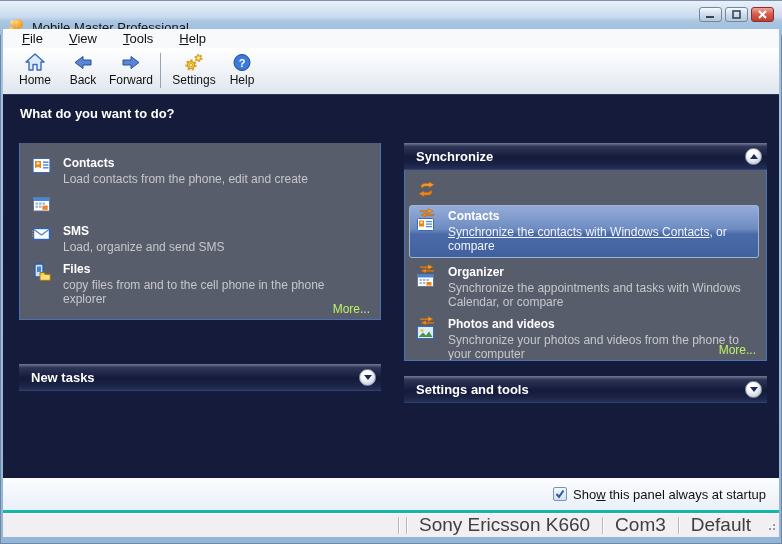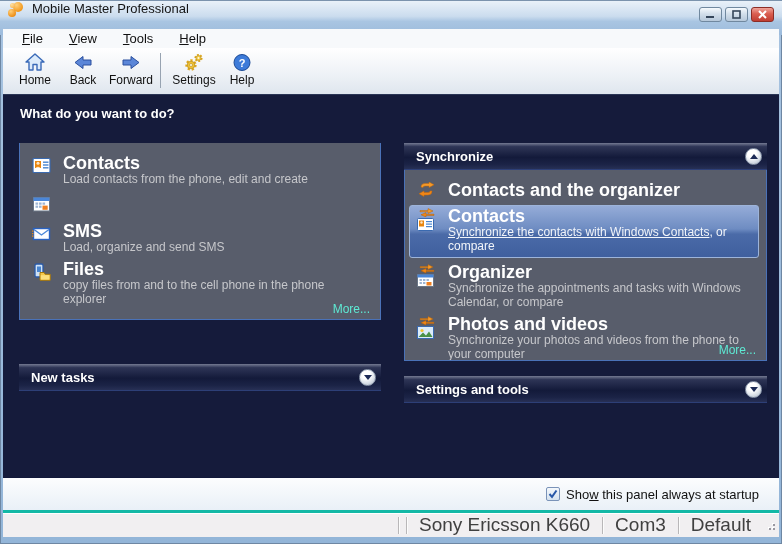--- a/index.html
+++ b/index.html
@@ -3,21 +3,21 @@
 <meta charset="utf-8">
 <style>
   html,body{margin:0;padding:0;}
   .app{position:relative;width:782px;height:544px;overflow:hidden;
        font-family:"Liberation Sans",sans-serif;
        background:linear-gradient(180deg,#a7c3e0,#93b5d8);
        box-shadow:inset 0 0 0 1px #6e87a3;}
   
   .titlebar{position:absolute;top:0;left:0;right:0;height:35px;
        background:linear-gradient(180deg,#e9f1f9 0%,#cbdcee 45%,#a9c5e2 60%,#9cbbdc 100%);
-       border-top:1px solid #7b93ad;display:flex;align-items:flex-start;padding-left:8px;box-sizing:border-box;}
+       border-top:1px solid #7b93ad;display:flex;align-items:flex-end;padding-left:8px;box-sizing:border-box;}
   .app-icon{width:17px;height:17px;position:relative;flex:none;}
   .app-icon i{position:absolute;border-radius:50%;}
   .app-icon .c1{width:10px;height:10px;left:5px;top:1px;background:radial-gradient(circle at 35% 30%,#ffd17e,#f29a1f 70%,#d97d10);}
   .app-icon .c2{width:8px;height:8px;left:0px;top:8px;background:radial-gradient(circle at 35% 30%,#ffcf78,#ee8f18 70%,#cf7208);}
   .app-icon .c3{width:5px;height:5px;left:2px;top:2px;background:radial-gradient(circle at 35% 30%,#ffe0a0,#f4a93f);}
   .title-text{font-size:13px;color:#151515;margin-left:7px;}
   .win-buttons{position:absolute;right:8px;top:6px;display:flex;gap:3px;}
   .win-btn{width:23px;height:15px;border:1px solid #70889f;border-radius:3px;box-sizing:border-box;
        background:linear-gradient(#f6fafd,#d3dfeb 45%,#b6c8da);display:flex;align-items:center;justify-content:center;}
   .win-btn.close{background:linear-gradient(#efa49a,#da5e50 45%,#bf3d32);border-color:#8c2d26;}
@@ -41,32 +41,32 @@
        padding:0 5px 0 12px;color:#fff;font-weight:bold;font-size:13px;}
   .collapse-btn{width:17px;height:17px;border-radius:50%;flex:none;border:1px solid #8d99ad;box-sizing:border-box;
        background:radial-gradient(circle at 40% 30%,#ffffff 30%,#dde3ea 60%,#a9b4c4);
        display:flex;align-items:center;justify-content:center;}
   .tri-up{width:0;height:0;border-left:4px solid transparent;border-right:4px solid transparent;border-bottom:5px solid #1c2a56;}
   .tri-down{width:0;height:0;border-left:4px solid transparent;border-right:4px solid transparent;border-top:5px solid #1c2a56;}
   .panel-body{background:#585d6b;border:1px solid #4a72b8;border-top:none;box-sizing:border-box;
        position:relative;padding:13px 10px 4px 12px;overflow:hidden;}
   .item{display:flex;gap:9px;margin-bottom:8px;}
   .item-icon{width:22px;height:21px;flex:none;position:relative;margin-top:1px;}
-  .item-title{color:#fff;font-weight:bold;font-size:18px;line-height:14px;}
+  .item-title{color:#fff;font-weight:bold;font-size:12px;line-height:14px;}
   .item-desc{color:#c6c7cb;font-size:12px;line-height:14px;margin-top:2px;}
-  .more{position:absolute;right:10px;bottom:3px;color:#5eead4;font-size:12px;}
+  .more{position:absolute;right:10px;bottom:3px;color:#bef264;font-size:12px;}
   .sel-row{background:linear-gradient(180deg,#95acd8 0%,#6e8cc2 45%,#4b6ba8 55%,#3f5f9e 100%);
        border:1px solid #9db4da;border-radius:3px;margin:0 -3px 7px -8px;padding:3px 6px 4px 7px;}
   .sel-row .item-desc{color:#f2f5fa;}
   .link{text-decoration:underline;}
   .arrows-top{position:absolute;top:-2px;left:2px;}
   .base-ic{position:absolute;bottom:0;left:0;}
   
   .light-strip{height:32px;flex:none;background:linear-gradient(#fcfdfe,#e9f0f7);border-top:1px solid #11183a;
-       display:flex;align-items:center;justify-content:flex-end;padding-right:20px;font-size:13px;color:#111;}
+       display:flex;align-items:center;justify-content:flex-end;padding-right:13px;font-size:13px;color:#111;}
   .checkbox{width:14px;height:14px;box-sizing:border-box;border:1px solid #7a93b8;border-radius:2px;
        background:linear-gradient(#f4f8fc,#d5e2ef);margin-right:6px;display:flex;align-items:center;justify-content:center;}
   .statusbar{height:24px;flex:none;background:#f1eff1;border-top:3px solid #14b8a6;box-shadow:inset 0 1px 0 #ffffff;
        display:flex;align-items:center;justify-content:flex-end;font-size:19px;color:#404040;}
   .sb-sep{width:1px;height:17px;background:#b9b7b9;box-shadow:1px 0 0 #fcfcfc;flex:none;}
   .sb-cell{padding:0 12px;white-space:nowrap;}
   .sb-gap{width:7px;}
   .grip{width:14px;height:14px;position:relative;margin:0 2px 0 0;}
   .grip i{position:absolute;width:2px;height:2px;background:#9a98a0;box-shadow:-1px -1px 0 #fff;}
   .grip .g1{right:2px;bottom:2px;} .grip .g2{right:6px;bottom:2px;} .grip .g3{right:2px;bottom:6px;}
@@ -229,21 +229,20 @@
         </div>
         <div class="panel-body" style="height:191px;padding-top:11px;">
 
           <div class="item" style="align-items:center;margin-bottom:7px;">
             <span class="item-icon" style="height:16px;">
               <svg width="19" height="15" viewBox="0 0 19 15">
                   <path d="M4 5 Q4 1.5 8 1.5 h4 V0 l5 2.8 -5 2.8 V4 H8 Q6 4 6 5.5 Z" fill="#f49a2a" stroke="#c86a08" stroke-width="0.5"></path>
                   <path d="M15 9 Q15 13 11 13 H7 v1.5 L2 11.7 7 9 v1.5 h4 Q13 10.5 13 9 Z" fill="#ef8618" stroke="#c86a08" stroke-width="0.5"></path>
                 </svg>
             </span>
-            <div class="item-title">Contacts and the organizer</div>
           </div>
 
           <div class="sel-row item">
             <span class="item-icon">
               <svg class="arrows-top" width="16" height="9" viewBox="0 0 16 9">
                   <path d="M1 2.6 h8 V0.6 L14 3 9 5.4 V3.8 H1 Z" fill="#f49a2a" stroke="#b55f05" stroke-width="0.5"></path>
                   <path d="M15 6.2 h-8 V4.6 L2 6.8 7 9 V7.4 h8 Z" fill="#ef8618" stroke="#b55f05" stroke-width="0.5"></path>
                 </svg>
               <svg class="base-ic" width="17" height="13" viewBox="0 0 17 13">
                   <rect x="0.5" y="0.5" width="16" height="12" rx="1" fill="#fff" stroke="#3a6ab0" stroke-width="1"></rect>

